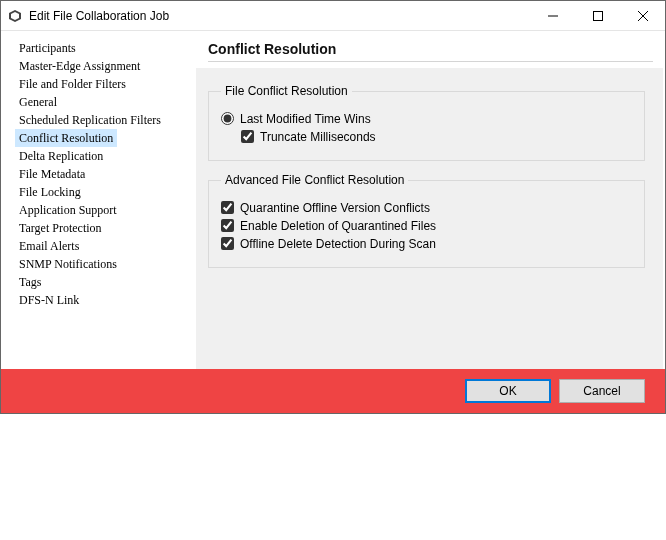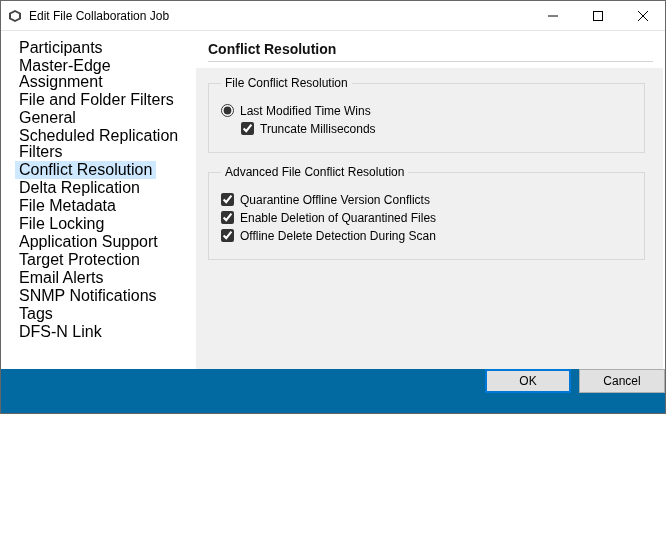--- a/index.html
+++ b/index.html
@@ -58,24 +58,25 @@
   .sidebar {
     width: 195px;
     padding: 8px 0 8px 14px;
     border-right: none;
     overflow: auto;
   }
   .sidebar-item {
     padding: 1px 4px 1px 4px;
     margin-bottom: 0px;
     line-height: 16px;
-    font-size: 16px;
+    font-size: 12px;
     cursor: default;
     display: inline-block;
     clear: both;
+    font-family: Liberation Serif, serif;
   }
   .sidebar-row { display:block; }
   .sidebar-item.selected {
     background: #cde8ff;
     border-radius: 0;
   }
   .main {
     flex: 1;
     display: flex;
     flex-direction: column;
@@ -97,21 +98,21 @@
   }
   .main-content {
     flex: 1;
     padding: 8px 18px 8px 12px;
     background: #f0f0f0;
     overflow: auto;
     margin: 0 2px 0 0;
   }
   fieldset.group {
     border: 1px solid #d9d9d9;
-    margin: 0 0 12px 0;
+    margin: 8px 0 12px 0;
     padding: 10px 6px 12px 12px;
     background: #f0f0f0;
   }
   fieldset.group legend {
     font-size: 12px;
     padding: 0 4px;
     color: #000;
     background: #f0f0f0;
   }
   .radio-row, .check-row {
@@ -120,23 +121,24 @@
     font-size: 12px;
   }
   .radio-row input, .check-row input {
     margin: 0 6px 0 0;
   }
   .indent { margin-left: 20px; }
   .footer {
     height: 44px;
     display: flex;
     justify-content: flex-end;
-    padding: 0 0;
+    align-items: center;
+    padding: 0 20px;
     gap: 8px;
-    background: #0369a1;
+    background: #ef4444;
   }
   .btn {
     min-width: 86px;
     height: 24px;
     background: #e1e1e1;
     border: 1px solid #adadad;
     font-size: 12px;
     font-family: inherit;
     cursor: default;
   }

